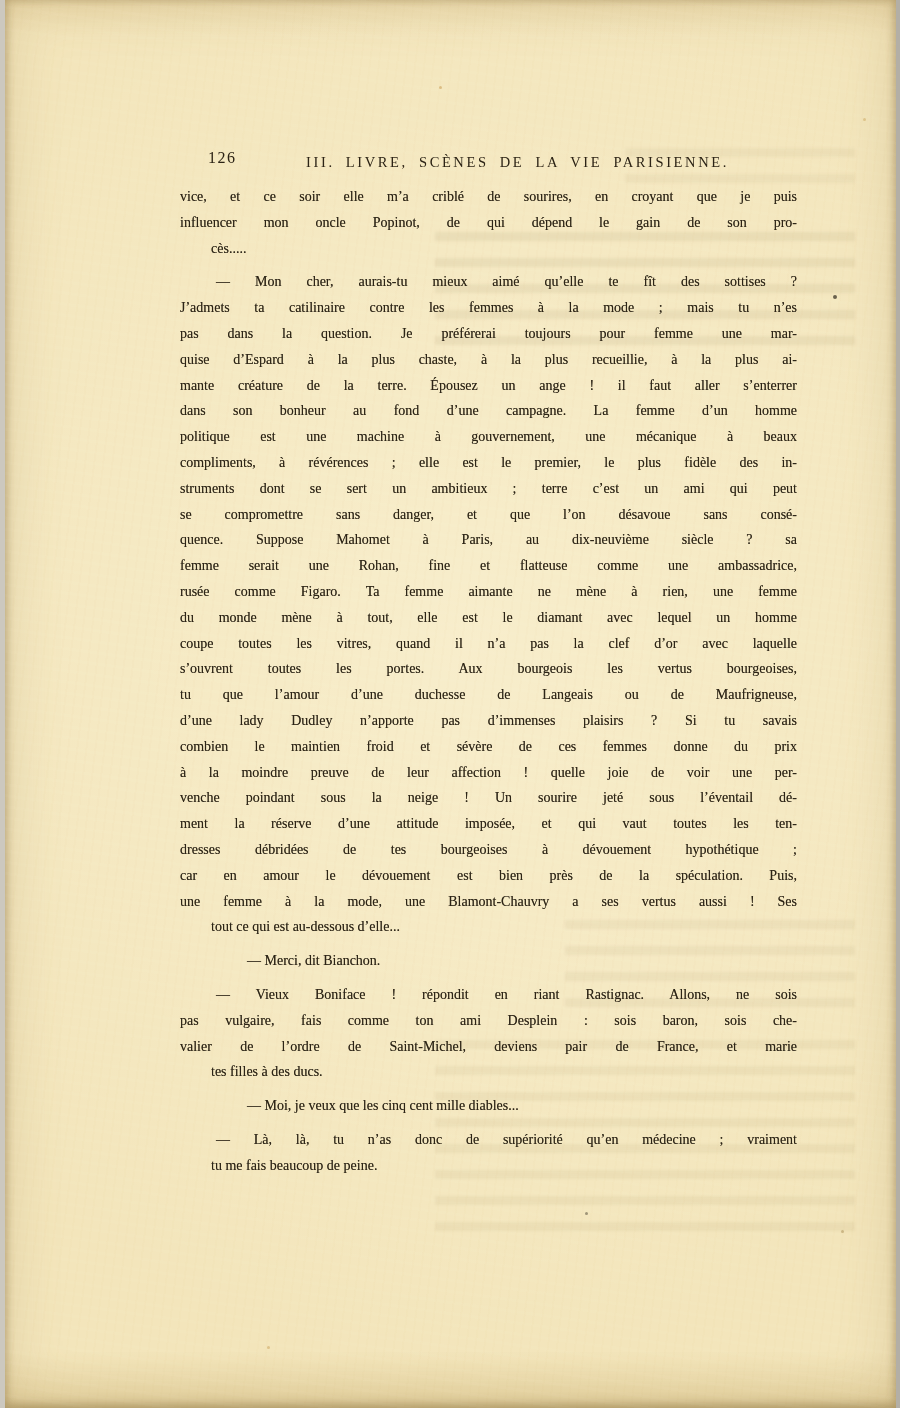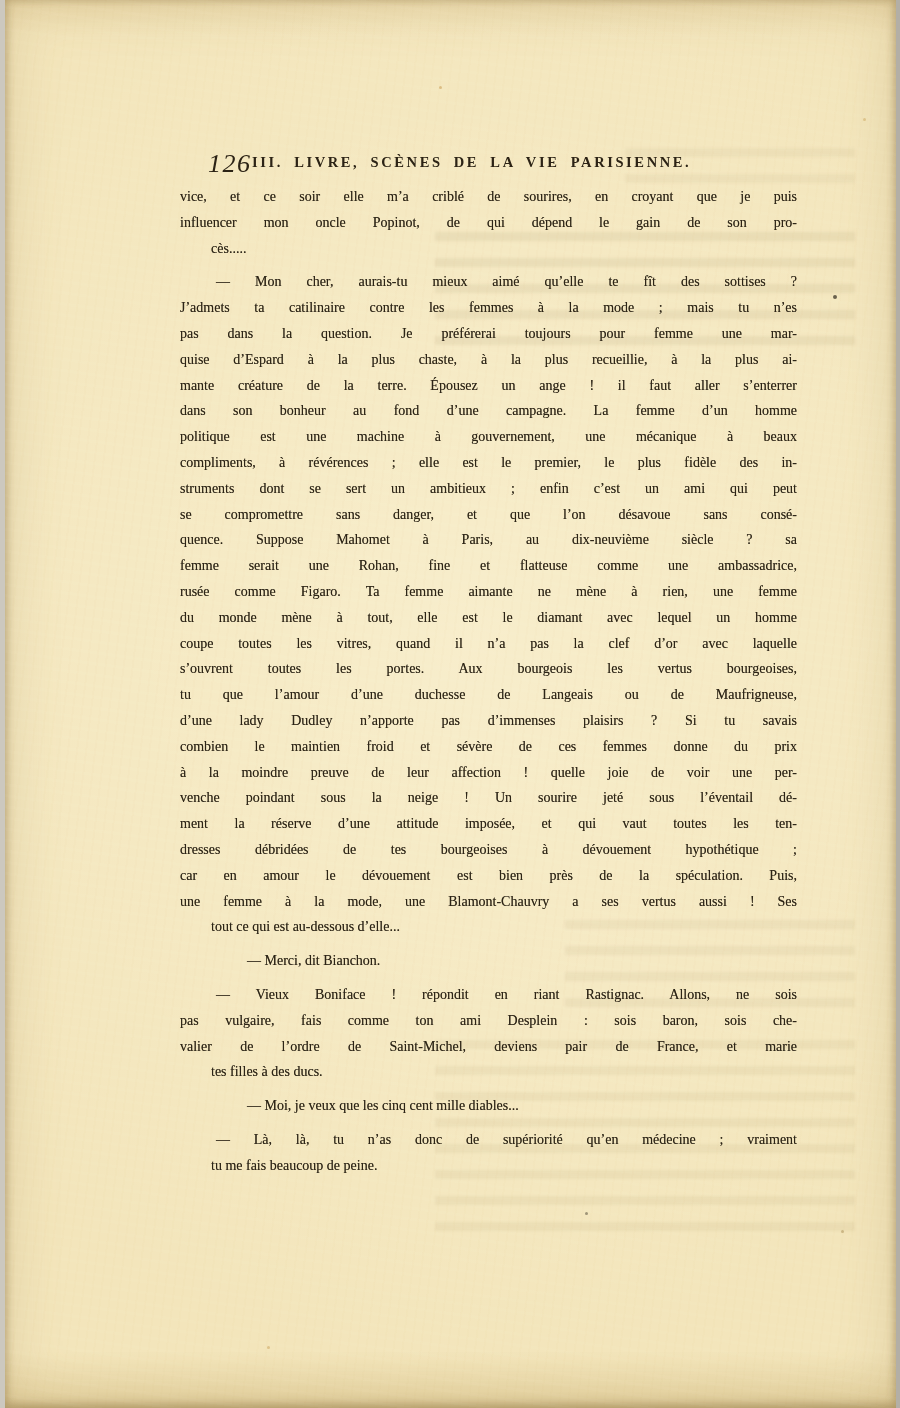--- a/index.html
+++ b/index.html
@@ -46,25 +46,26 @@
   .sp4{left:580px;top:1212px;width:3px;height:3px;background:rgba(90,80,60,0.55);}
   .sp5{left:262px;top:1346px;width:3px;height:3px;background:rgba(190,145,65,0.4);}
   .sp6{left:836px;top:1230px;width:3px;height:3px;background:rgba(150,120,60,0.4);}
 
   .pagehead{
     position:absolute;left:175px;top:149px;width:617px;height:30px;
     color:#2c2315;
   }
   .folio{
     position:absolute;left:28px;top:0;
-    font-size:26px;letter-spacing:1.5px;font-style:italic;
+    font-size:16px;letter-spacing:1.5px;
   }
   .running-title{
     position:absolute;left:72px;right:14px;top:5px;
-    font-size:14.5px;font-weight:700;
+    text-align:center;
+    font-size:14.5px;font-weight:400;
     letter-spacing:2.6px;word-spacing:5px;
     white-space:nowrap;
   }
   .textblock{
     position:absolute;left:175px;top:184px;width:617px;
     font-size:14px;line-height:25.8px;
     color:#2c2416;
     text-shadow:0 0 0.5px rgba(44,36,22,0.55);
   }
   .line{
@@ -103,21 +104,21 @@
       <div class="line">influencer mon oncle Popinot, de qui dépend le gain de son pro-</div>
       <div class="line end">cès.....</div>
       <div class="line para">— Mon cher, aurais-tu mieux aimé qu’elle te fît des sottises ?</div>
       <div class="line">J’admets ta catilinaire contre les femmes à la mode ; mais tu n’es</div>
       <div class="line">pas dans la question. Je préférerai toujours pour femme une mar-</div>
       <div class="line">quise d’Espard à la plus chaste, à la plus recueillie, à la plus ai-</div>
       <div class="line">mante créature de la terre. Épousez un ange ! il faut aller s’enterrer</div>
       <div class="line">dans son bonheur au fond d’une campagne. La femme d’un homme</div>
       <div class="line">politique est une machine à gouvernement, une mécanique à beaux</div>
       <div class="line">compliments, à révérences ; elle est le premier, le plus fidèle des in-</div>
-      <div class="line">struments dont se sert un ambitieux ; enfin c’est un ami qui peut</div>
+      <div class="line">struments dont se sert un ambitieux ; terre c’est un ami qui peut</div>
       <div class="line">se compromettre sans danger, et que l’on désavoue sans consé-</div>
       <div class="line">quence. Suppose Mahomet à Paris, au dix-neuvième siècle ? sa</div>
       <div class="line">femme serait une Rohan, fine et flatteuse comme une ambassadrice,</div>
       <div class="line">rusée comme Figaro. Ta femme aimante ne mène à rien, une femme</div>
       <div class="line">du monde mène à tout, elle est le diamant avec lequel un homme</div>
       <div class="line">coupe toutes les vitres, quand il n’a pas la clef d’or avec laquelle</div>
       <div class="line">s’ouvrent toutes les portes. Aux bourgeois les vertus bourgeoises,</div>
       <div class="line">tu que l’amour d’une duchesse de Langeais ou de Maufrigneuse,</div>
       <div class="line">d’une lady Dudley n’apporte pas d’immenses plaisirs ? Si tu savais</div>
       <div class="line">combien le maintien froid et sévère de ces femmes donne du prix</div>

